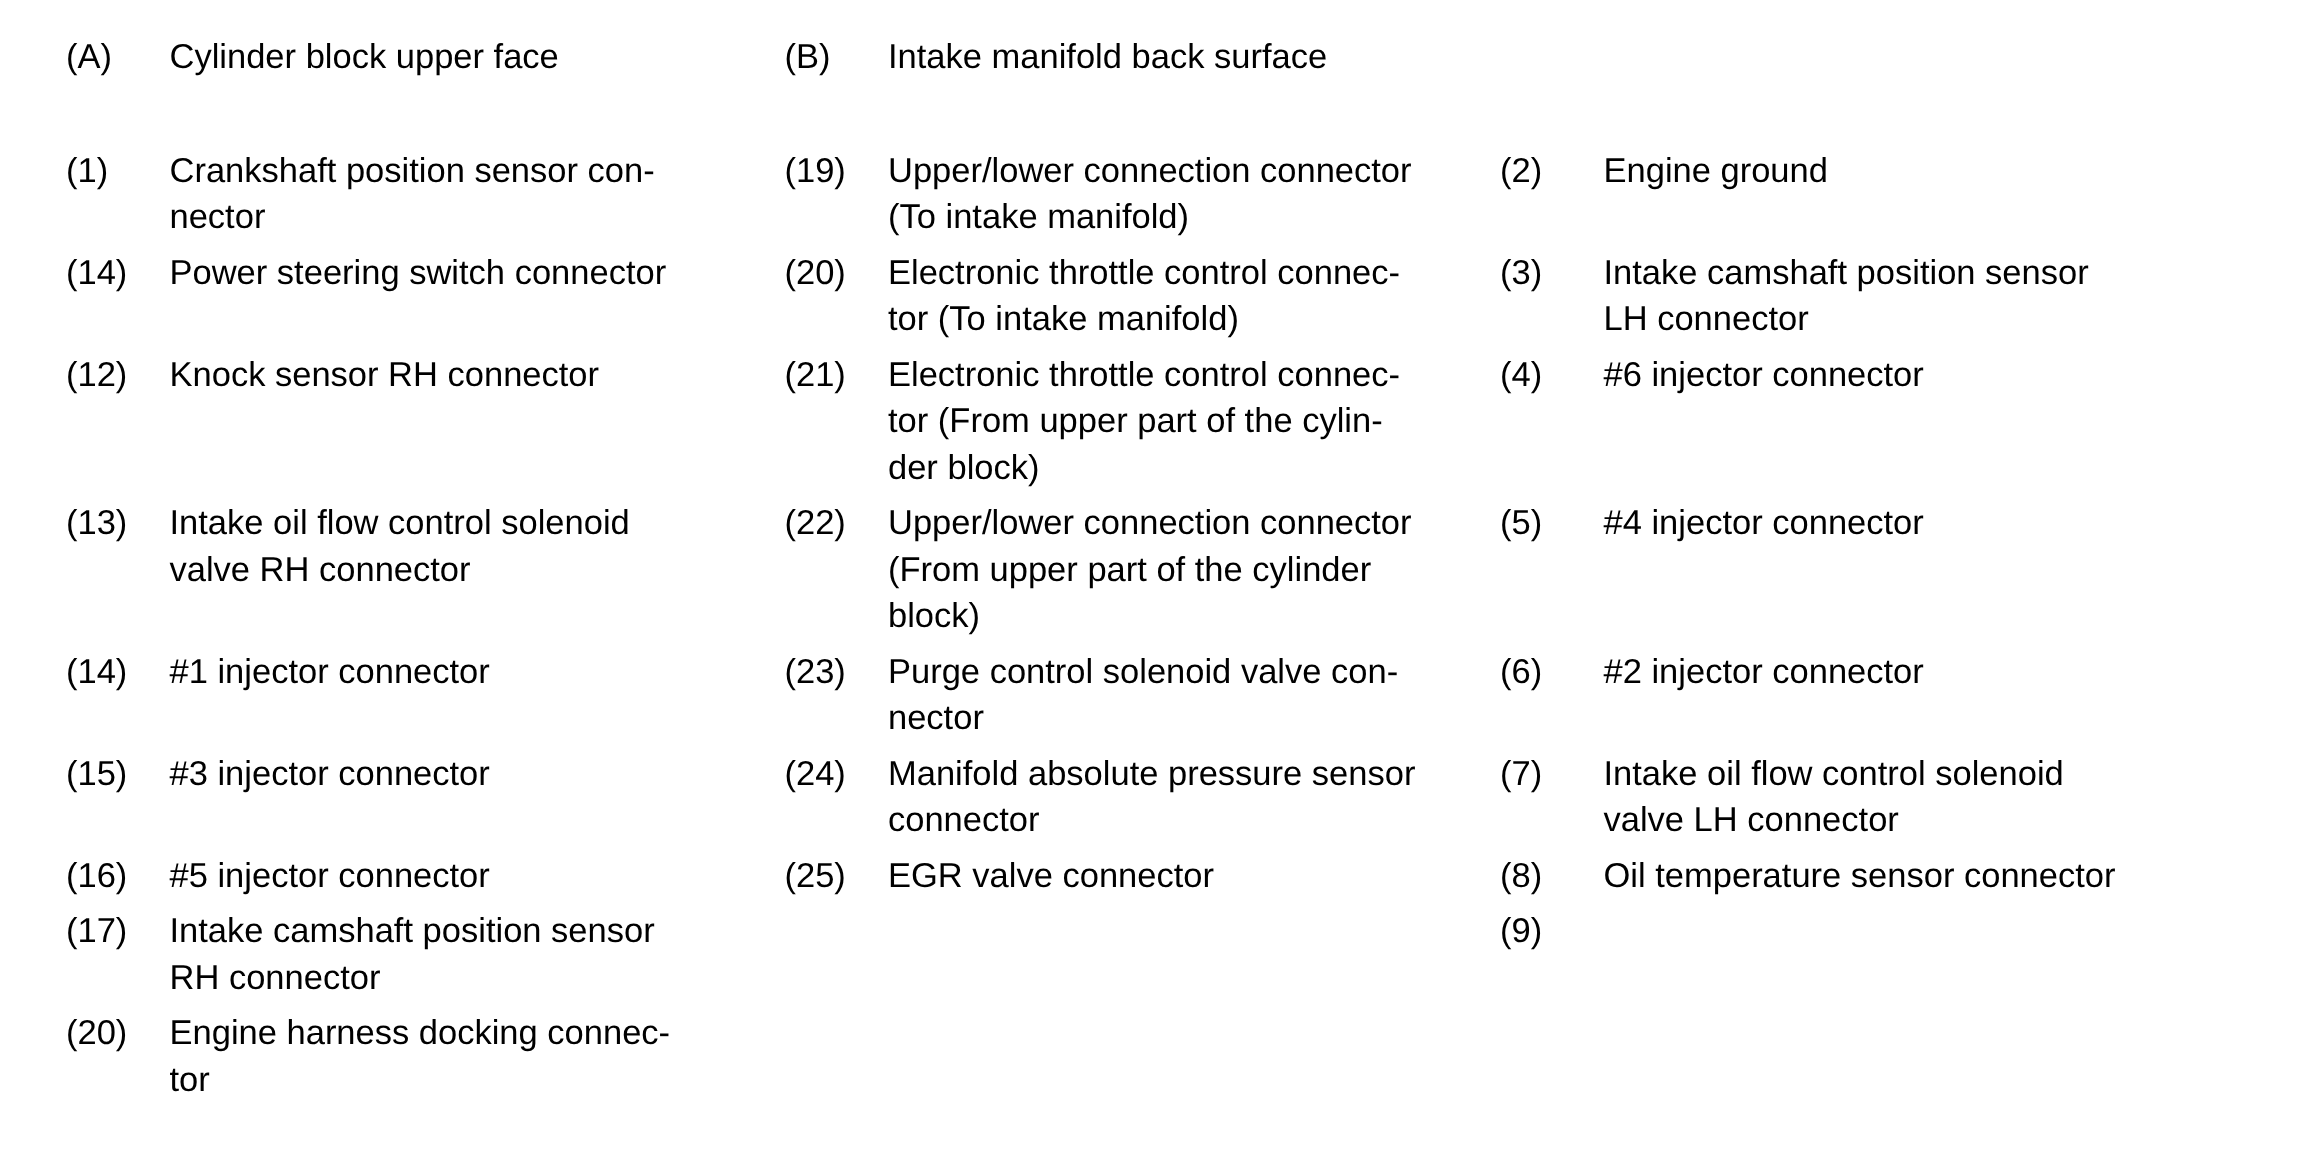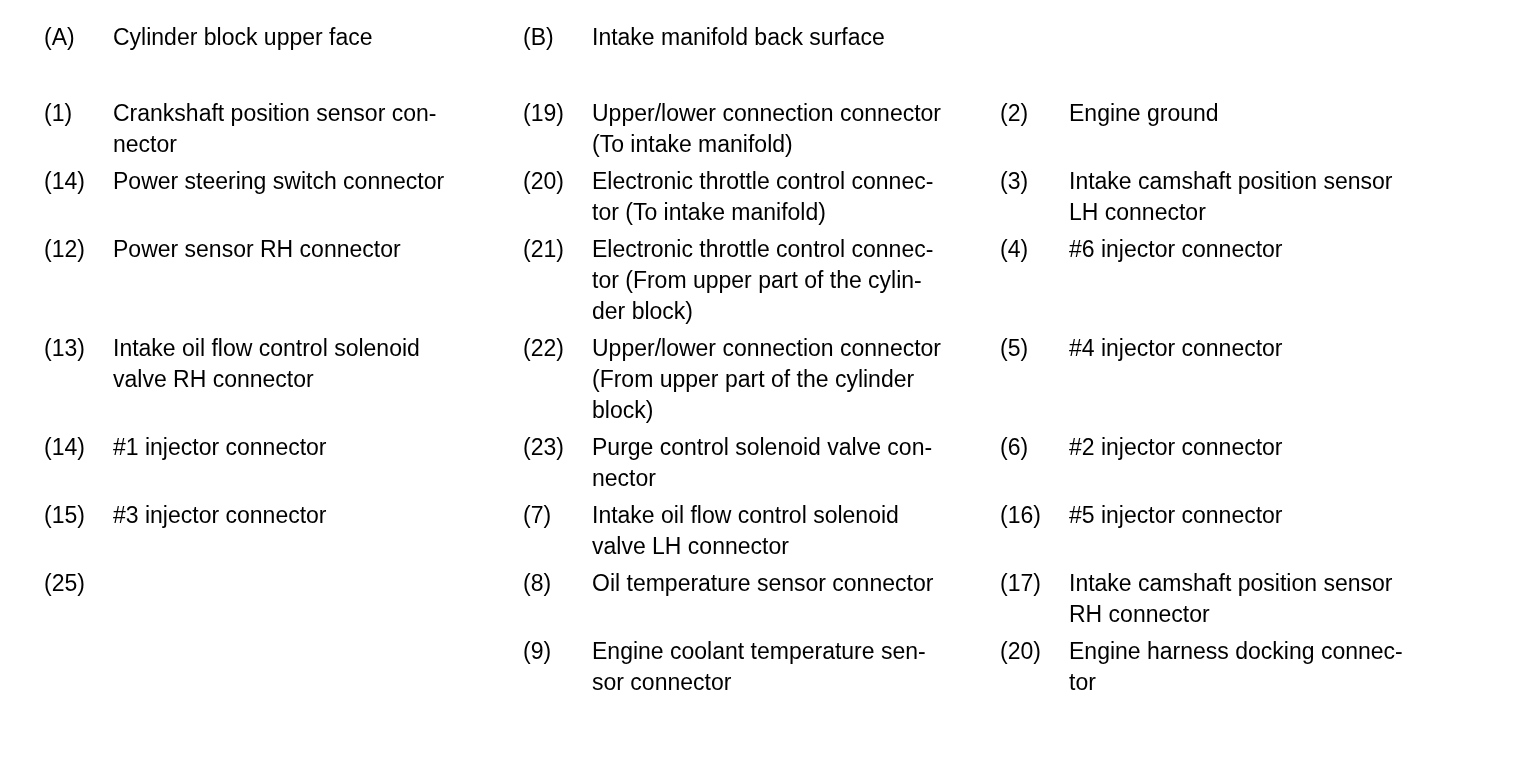--- a/index.html
+++ b/index.html
@@ -80,21 +80,21 @@
 tor (To intake manifold)</span>
     </div>
 
     <div class="cell">
       <span class="num">(3)</span>
       <span class="txt">Intake camshaft position sensor
 LH connector</span>
     </div>
     <div class="cell">
       <span class="num">(12)</span>
-      <span class="txt">Power sensor RH connector</span>
+      <span class="txt">Knock sensor RH connector</span>
     </div>
     <div class="cell">
       <span class="num">(21)</span>
       <span class="txt">Electronic throttle control connec-
 tor (From upper part of the cylin-
 der block)</span>
     </div>
 
     <div class="cell">
       <span class="num">(4)</span>
@@ -127,49 +127,53 @@
     </div>
 
     <div class="cell">
       <span class="num">(6)</span>
       <span class="txt">#2 injector connector</span>
     </div>
     <div class="cell">
       <span class="num">(15)</span>
       <span class="txt">#3 injector connector</span>
     </div>
+    <div class="cell">
+      <span class="num">(24)</span>
+      <span class="txt">Manifold absolute pressure sensor
+connector</span>
+    </div>
 
     <div class="cell">
       <span class="num">(7)</span>
       <span class="txt">Intake oil flow control solenoid
 valve LH connector</span>
     </div>
     <div class="cell">
       <span class="num">(16)</span>
       <span class="txt">#5 injector connector</span>
     </div>
     <div class="cell">
       <span class="num">(25)</span>
+      <span class="txt">EGR valve connector</span>
     </div>
 
     <div class="cell">
       <span class="num">(8)</span>
       <span class="txt">Oil temperature sensor connector</span>
     </div>
     <div class="cell">
       <span class="num">(17)</span>
       <span class="txt">Intake camshaft position sensor
 RH connector</span>
     </div>
     <div class="cell"></div>
 
     <div class="cell">
       <span class="num">(9)</span>
-      <span class="txt">Engine coolant temperature sen-
-sor connector</span>
     </div>
     <div class="cell">
       <span class="num">(20)</span>
       <span class="txt">Engine harness docking connec-
 tor</span>
     </div>
     <div class="cell"></div>
 
   </div>
 </div>

